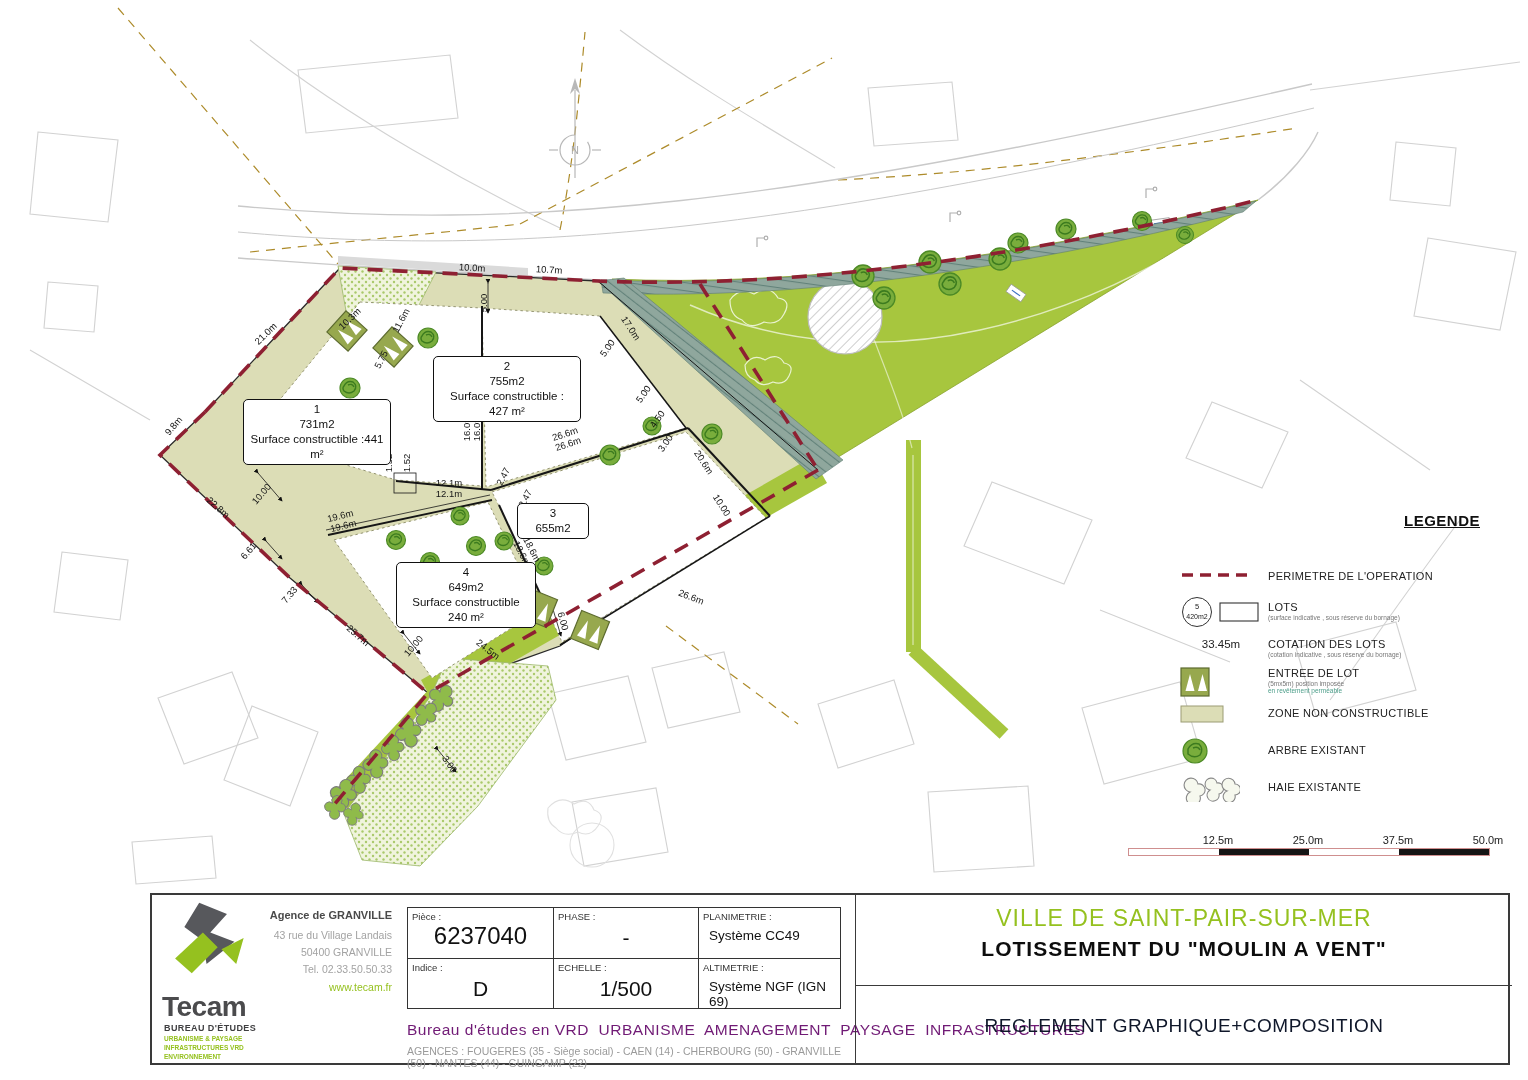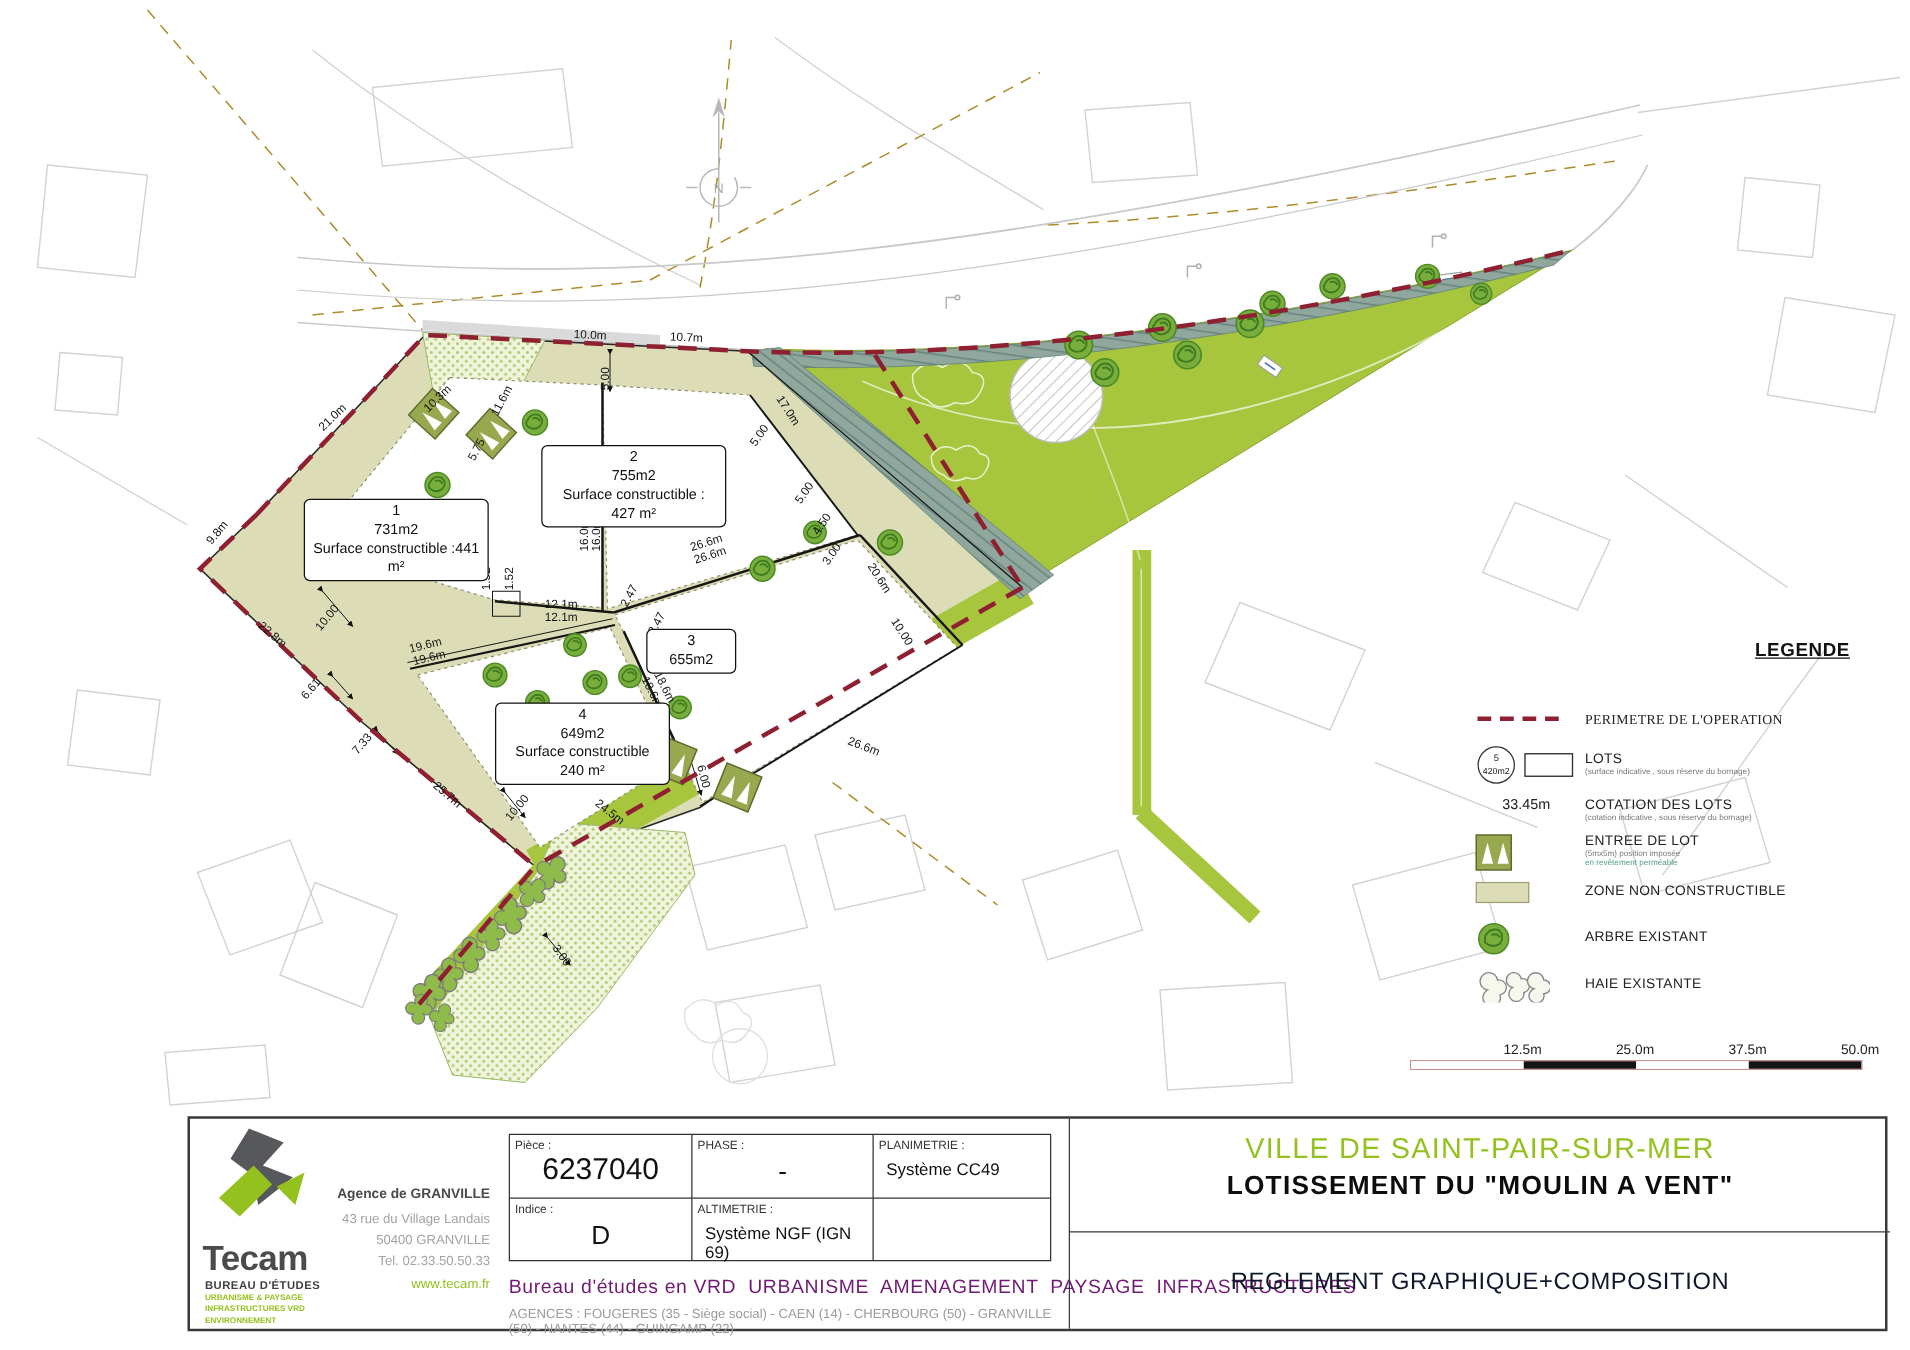--- a/index.html
+++ b/index.html
@@ -38,21 +38,21 @@
 
   
   .tblock{position:absolute;left:150px;top:893px;width:1360px;height:172px;
      border:2px solid #3a3a3a;background:#fff;box-sizing:border-box;}
   .tb-left{position:absolute;left:0;top:0;width:703px;height:100%;}
   .tb-logo{position:absolute;left:14px;top:6px;width:96px;height:88px;}
   .tb-brand{position:absolute;left:10px;top:96px;font-size:28px;font-weight:bold;color:#4b4b4d;letter-spacing:-.5px;}
   .tb-brand-sub{position:absolute;left:12px;top:128px;font-size:9px;font-weight:bold;color:#3f3f41;letter-spacing:.4px;}
   .tb-tags{position:absolute;left:12px;top:140px;font-size:6.5px;font-weight:bold;color:#95c11f;line-height:1.35;}
   .tb-agency{position:absolute;left:112px;top:14px;width:128px;text-align:right;}
-  .tb-agency .ag-title{font-size:11px;font-weight:bold;color:#4a4a4a;margin-bottom:8px;margin-top:40px;}
+  .tb-agency .ag-title{font-size:11px;font-weight:bold;color:#4a4a4a;margin-bottom:8px;}
   .tb-agency .ag-line{font-size:10.5px;color:#a3a3a3;margin-bottom:5px;}
   .tb-agency .ag-site{font-size:10.5px;color:#95c11f;margin-top:6px;cursor:pointer;}
   .tb-table{position:absolute;left:255px;top:12px;width:434px;height:102px;
      border:1.6px solid #333;box-sizing:border-box;display:grid;
      grid-template-columns:146px 145px 141px;grid-template-rows:51px 49px;}
   .tb-cell{border-right:1.4px solid #333;border-bottom:1.4px solid #333;position:relative;box-sizing:border-box;}
   .tb-cell:nth-child(3n){border-right:none;}
   .tb-cell:nth-child(n+4){border-bottom:none;}
   .tb-cap{position:absolute;left:4px;top:3px;font-size:9.5px;color:#333;}
   .tb-val-big{position:absolute;left:0;right:0;top:14px;text-align:center;font-size:24px;color:#111;}
@@ -349,21 +349,21 @@
 </div>
 <div class="lot-label" style="left:396px;top:562px;width:128px;">
   <div class="num">4</div>
   <div>649m2</div>
   <div>Surface constructible 240 m²</div>
 </div>
 
 <div class="legend">
   <div class="legend-title">LEGENDE</div>
 
-  <div class="lg-row" style="top:58px;font-family:Liberation Serif, serif;">
+  <div class="lg-row" style="top:58px;">
     <div class="lg-icon">
       <svg width="72" height="10">
             <line x1="2" y1="5" x2="70" y2="5" stroke="#8e2032" stroke-width="3.6" stroke-dasharray="11 7"></line>
           </svg>
     </div>
     <div class="lg-text">
           <div class="lg-label">PERIMETRE DE L'OPERATION</div>
         </div>
   </div>
 
@@ -489,20 +489,24 @@
       </div>
       <div class="tb-cell">
         <span class="tb-cap">PLANIMETRIE :</span>
         <span class="tb-val-sm">Système CC49</span>
       </div>
       <div class="tb-cell">
         <span class="tb-cap">Indice :</span>
         <span class="tb-val-med">D</span>
       </div>
       <div class="tb-cell">
+        <span class="tb-cap">ECHELLE :</span>
+        <span class="tb-val-med">1/500</span>
+      </div>
+      <div class="tb-cell">
         <span class="tb-cap">ALTIMETRIE :</span>
         <span class="tb-val-sm">Système NGF (IGN 69)</span>
       </div>
     </div>
     <div class="tb-services">Bureau d'études en VRD  URBANISME  AMENAGEMENT  PAYSAGE  INFRASTRUCTURES</div>
     <div class="tb-agences">AGENCES :  FOUGERES (35 - Siège social) - CAEN (14) - CHERBOURG (50) - GRANVILLE (50) - NANTES (44) - GUINGAMP (22)</div>
   </div>
   <div class="tb-right">
     <div class="tb-city">VILLE DE SAINT-PAIR-SUR-MER</div>
     <div class="tb-project">LOTISSEMENT DU "MOULIN A VENT"</div>

